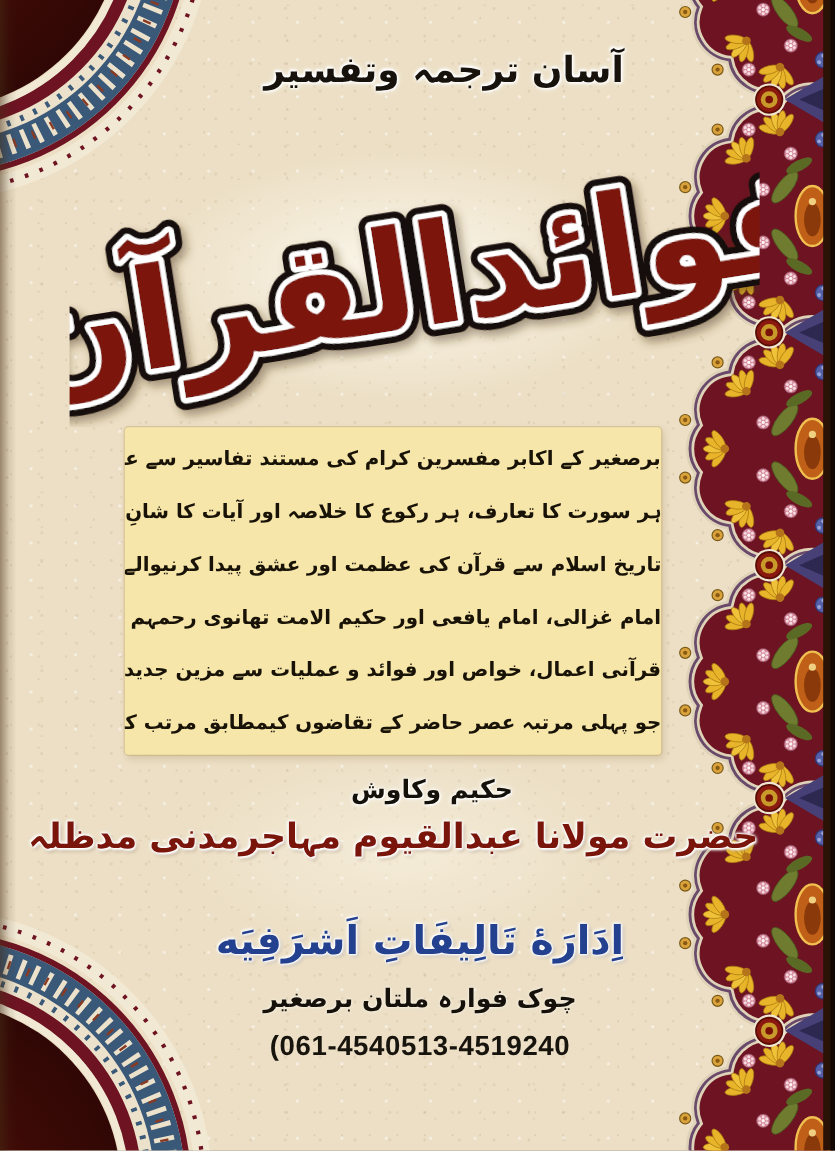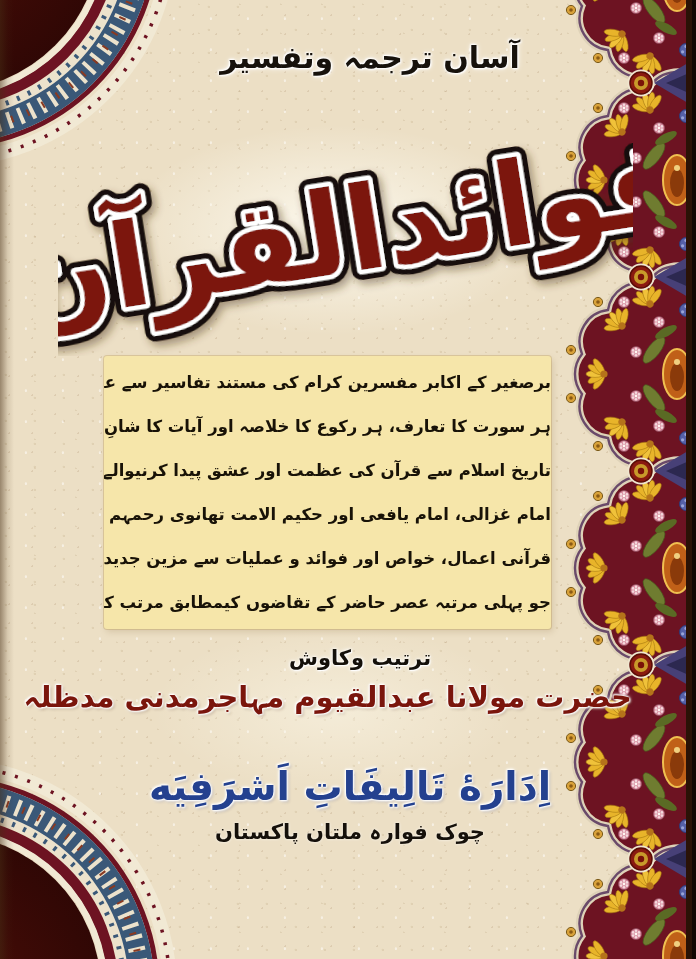--- a/index.html
+++ b/index.html
@@ -60,21 +60,21 @@
     font-size:21px;font-weight:bold;color:#14100a;direction:rtl;
     text-shadow:0 0 3px #fff,0 0 5px #fff,1px 1px 1px #fff;
   }
   .compiler-name{
     left:52px;top:680px;width:580px;
     font-size:29px;font-weight:bold;color:#7a150c;direction:rtl;white-space:nowrap;
     text-shadow:0 0 2px #fff,0 0 4px #fff,1px 1px 2px #fff,-1px -1px 2px #fff,2px 2px 3px rgba(90,50,20,.35);
   }
   .publisher-name{
     left:100px;top:764px;width:500px;
-    font-size:39px;font-weight:bold;color:#24418f;direction:rtl;white-space:nowrap;
+    font-size:33px;font-weight:bold;color:#24418f;direction:rtl;white-space:nowrap;
     text-shadow:0 0 2px #fff,0 0 4px #fff,1px 1px 2px #fff,-1px -1px 2px #fff,2px 2px 3px rgba(60,60,100,.3);
   }
   .publisher-address{
     left:140px;top:820px;width:420px;
     font-size:21px;font-weight:bold;color:#15100a;direction:rtl;
     text-shadow:0 0 3px rgba(255,255,255,.8);
   }
   .publisher-phone{
     left:140px;top:858px;width:420px;
     font-size:23px;font-weight:800;color:#17130d;direction:ltr;letter-spacing:.5px;
@@ -235,19 +235,20 @@
 
   <div class="desc-panel">
     <div class="desc-line">برصغیر کے اکابر مفسرین کرام کی مستند تفاسیر سے عام فہم تفسیری فوائد</div>
     <div class="desc-line">ہر سورت کا تعارف، ہر رکوع کا خلاصہ اور آیات کا شانِ نزول</div>
     <div class="desc-line">تاریخ اسلام سے قرآن کی عظمت اور عشق پیدا کرنیوالے واقعات</div>
     <div class="desc-line">امام غزالی، امام یافعی اور حکیم الامت تھانوی رحمہم اللہ کے نقل فرمودہ</div>
     <div class="desc-line">قرآنی اعمال، خواص اور فوائد و عملیات سے مزین جدید تفسیر</div>
     <div class="desc-line">جو پہلی مرتبہ عصر حاضر کے تقاضوں کیمطابق مرتب کی گئی ہے</div>
   </div>
 
-  <div class="txt compiler-label">ترتیب وکاوش</div>
+  <div class="txt compiler-label">حکیم وکاوش</div>
   <div class="txt compiler-name">حضرت مولانا عبدالقیوم مہاجرمدنی مدظلہ</div>
 
   <div class="txt publisher-name">اِدَارَهٔ تَالِيفَاتِ اَشرَفِيَه</div>
-  <div class="txt publisher-address">چوک فوارہ ملتان پاکستان</div>
+  <div class="txt publisher-address">چوک فوارہ ملتان برصغیر</div>
+  <div class="txt publisher-phone">(061-4540513-4519240</div>
 
 </div>
 
 </body></html>

